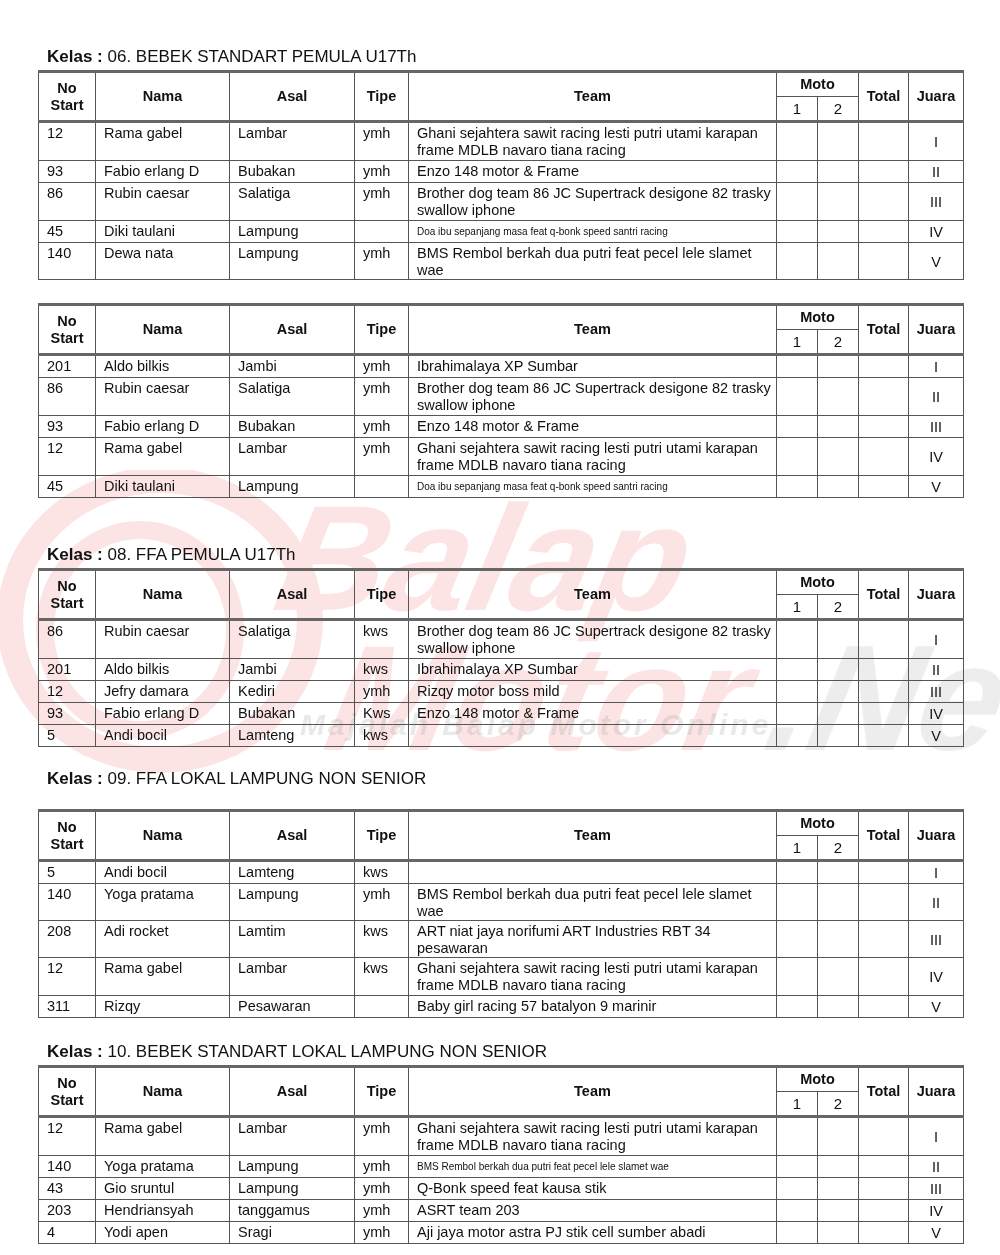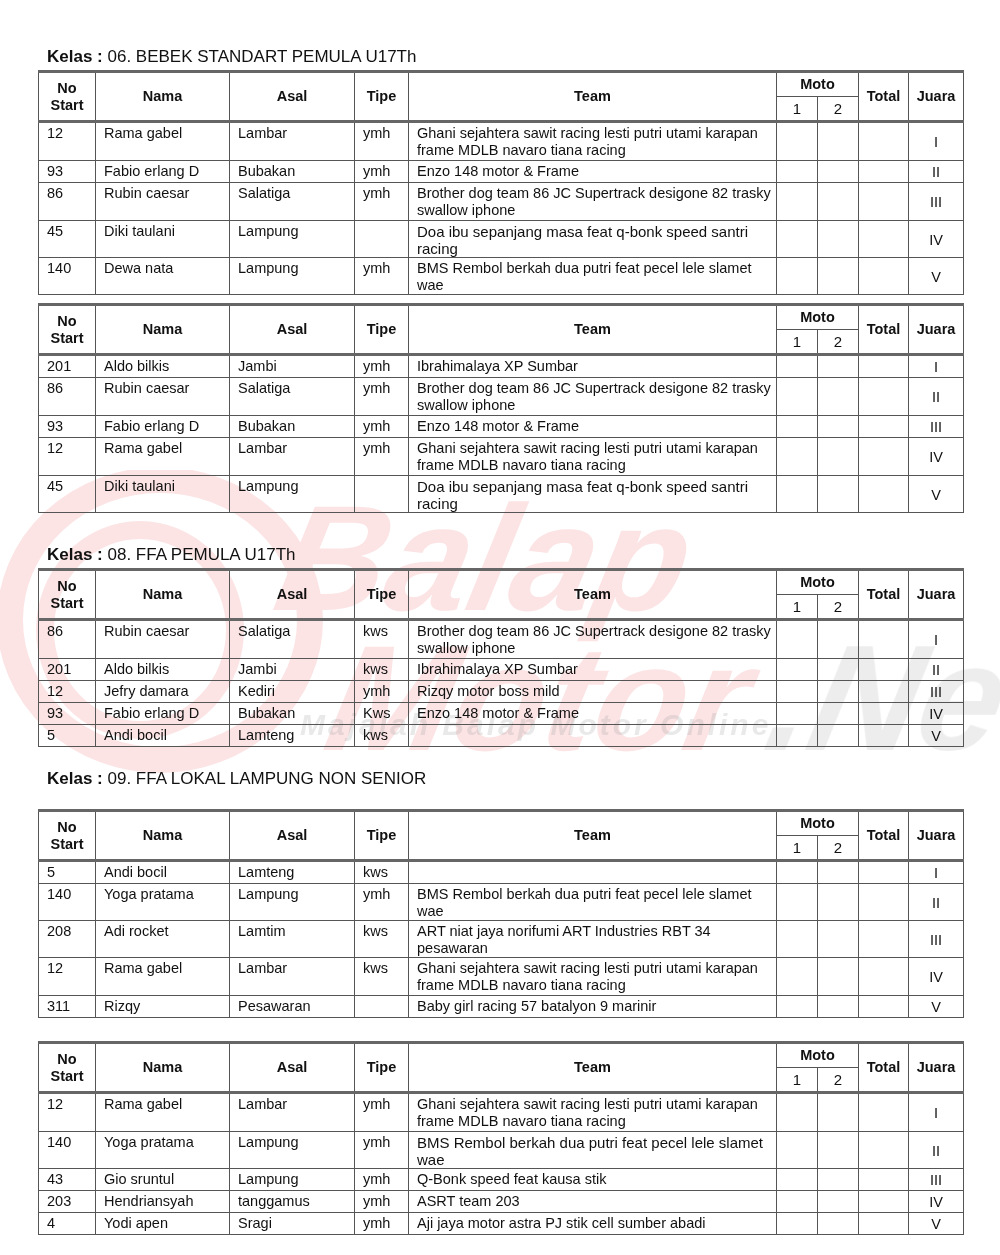--- a/index.html
+++ b/index.html
@@ -24,21 +24,21 @@
   th, td {
     border: 1.3px solid #555; padding: 0 0 0 8px; vertical-align: top;
     line-height: 17px; overflow: hidden;
   }
   thead tr.top th { border-top: 3px solid #666; }
   thead tr.sub th, thead th.rs { border-bottom: 3px solid #666; }
   th { font-weight: bold; text-align: center; vertical-align: middle; padding: 0; font-size: 14.5px; }
   th.moto1, th.moto2 { font-weight: normal; font-size: 15px; }
   td.juara { text-align: center; vertical-align: middle; padding: 0; }
   td.empty { padding: 0; }
-  .small { font-size: 15px; }
+  .small { font-size: 10px; }
   tr.r1 td { height: 19px; }
   tr.r2 td { height: 35px; padding-top: 2px; }
   tr.r1 td { padding-top: 2px; }
   .col-no { width: 57px; }
   .col-nama { width: 134px; }
   .col-asal { width: 125px; }
   .col-tipe { width: 54px; }
   .col-team { width: 368px; }
   .col-m1 { width: 41px; }
   .col-m2 { width: 41px; }
@@ -413,20 +413,21 @@
             <td class="empty"></td>
             <td class="empty"></td>
             <td class="empty"></td>
             <td class="juara">V</td>
           </tr>
         </tbody>
     </table>
   </div>
 
   <div class="section" style="top: 1041px;">
+    <div class="kelas-title" style="margin-bottom: 2px;"><b>Kelas :</b> <span class="kname">10. BEBEK STANDART LOKAL LAMPUNG NON SENIOR</span></div>
     <table>
       <colgroup>
         <col class="col-no">
           <col class="col-nama">
           <col class="col-asal">
           <col class="col-tipe">
           <col class="col-team">
         <col class="col-m1">
           <col class="col-m2">
           <col class="col-total">

